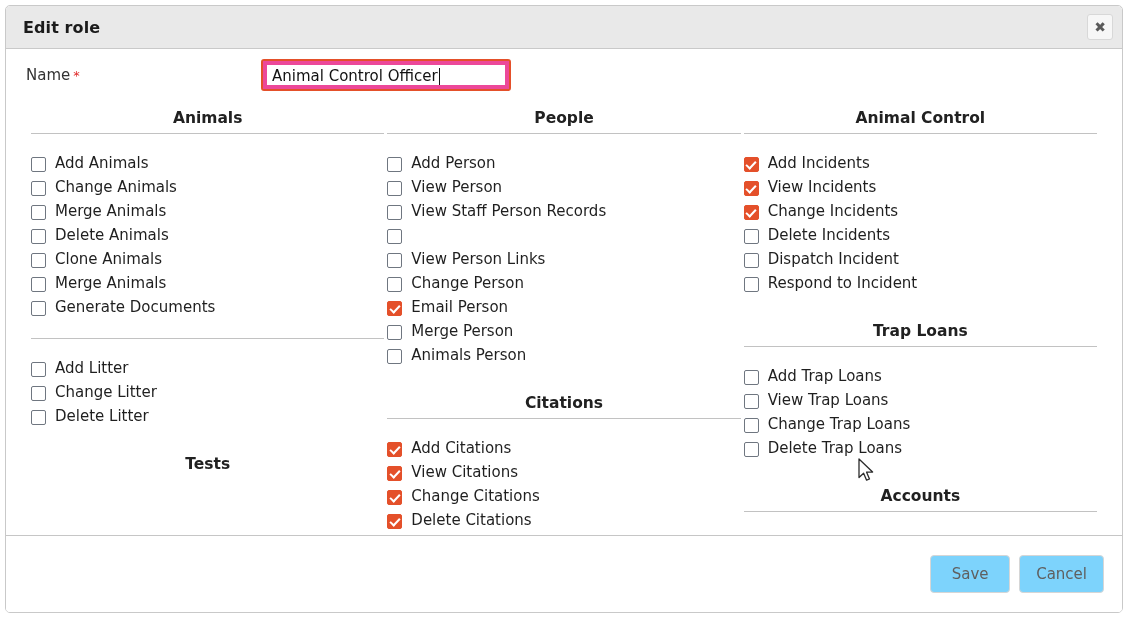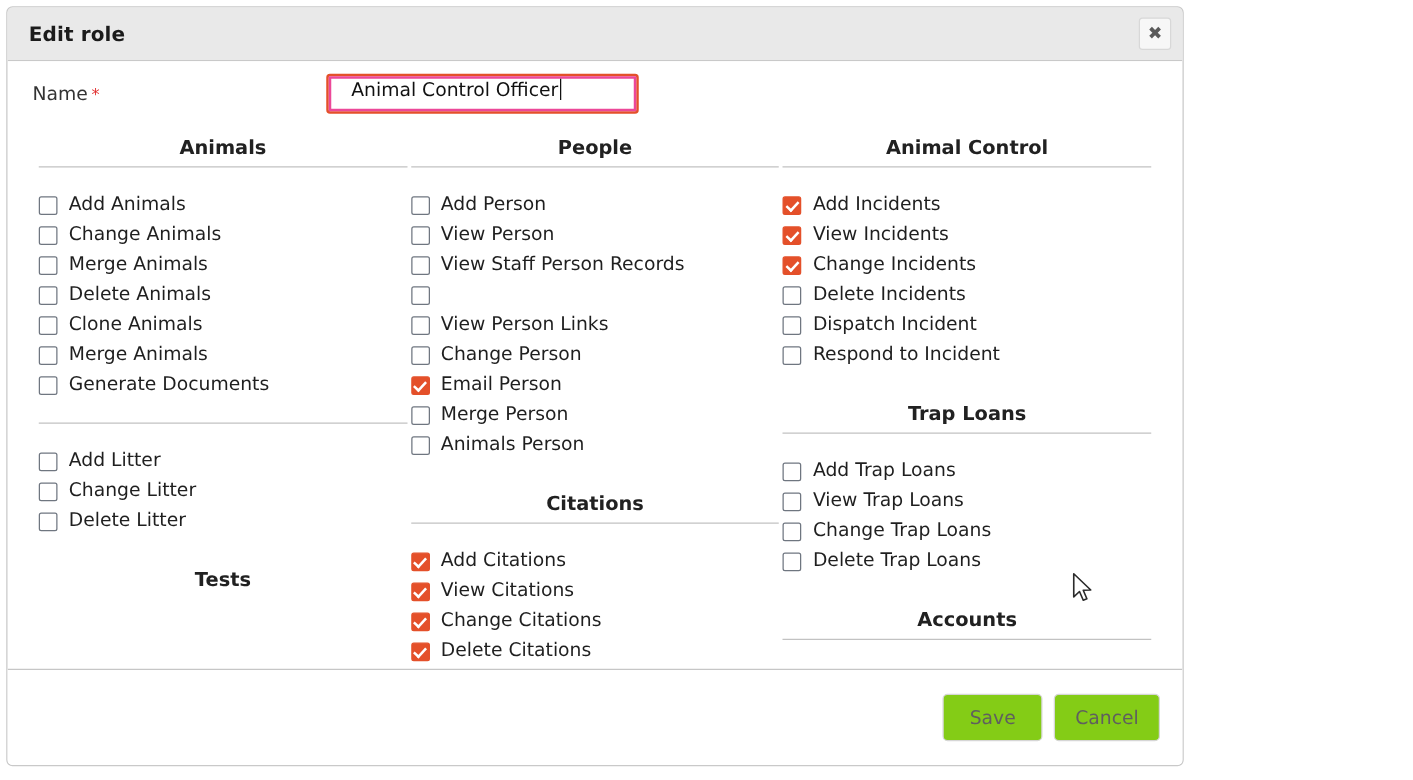--- a/index.html
+++ b/index.html
@@ -14,21 +14,21 @@
     height: 624px;
     overflow: hidden;
     background: #ffffff;
   }
 
   
   .dialog {
     position: absolute;
     left: 5px;
     top: 5px;
-    width: 942px;
+    width: 1118px;
     height: 608px;
     background: #ffffff;
     border: 1px solid #c9c9c9;
     border-radius: 5px;
     box-sizing: border-box;
     display: flex;
     flex-direction: column;
     overflow: hidden;
   }
 
@@ -103,25 +103,25 @@
     border-radius: 3px;
     background: #ffffff;
     box-sizing: border-box;
     display: flex;
     align-items: center;
     padding: 0 0 0 0;
   }
   .name-input-inner {
     flex: 1 1 auto;
     height: 100%;
-    border: 2px solid #ec4899;
-    box-sizing: border-box;
-    display: flex;
-    align-items: flex-start;
-    padding-left: 16px;
+    border: 4px solid #ec4899;
+    box-sizing: border-box;
+    display: flex;
+    align-items: flex-end;
+    padding-left: 5px;
     position: relative;
   }
   .name-input-text {
     font-size: 15px;
     color: #111111;
     white-space: nowrap;
   }
   .caret {
     display: inline-block;
     width: 1px;
@@ -205,21 +205,21 @@
     display: flex;
     align-items: center;
     justify-content: flex-end;
     padding-right: 18px;
     box-sizing: border-box;
     background: #ffffff;
   }
   .btn {
     min-width: 80px;
     height: 38px;
-    background: #84cc16;
+    background: #7dd3fc;
     border: 1px solid #d6d6d6;
     border-radius: 4px;
     font-size: 15px;
     color: #5f5f5f;
     font-family: "DejaVu Sans", sans-serif;
     cursor: pointer;
     padding: 0 16px;
   }
   .btn + .btn { margin-left: 9px; }
 

